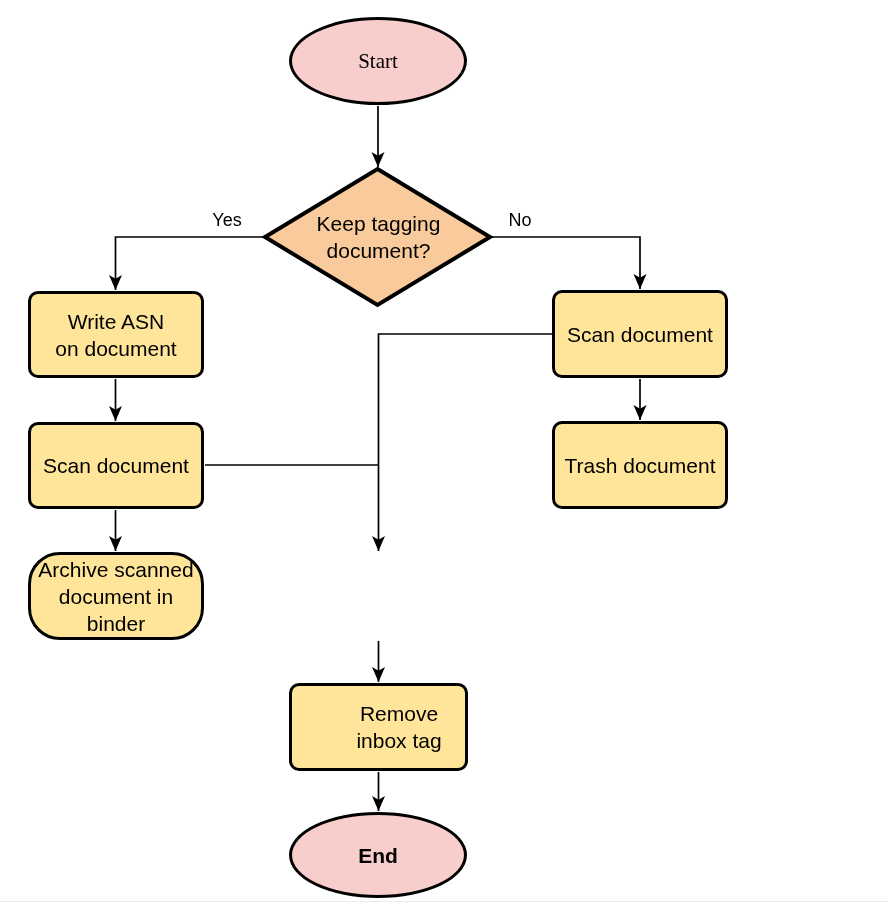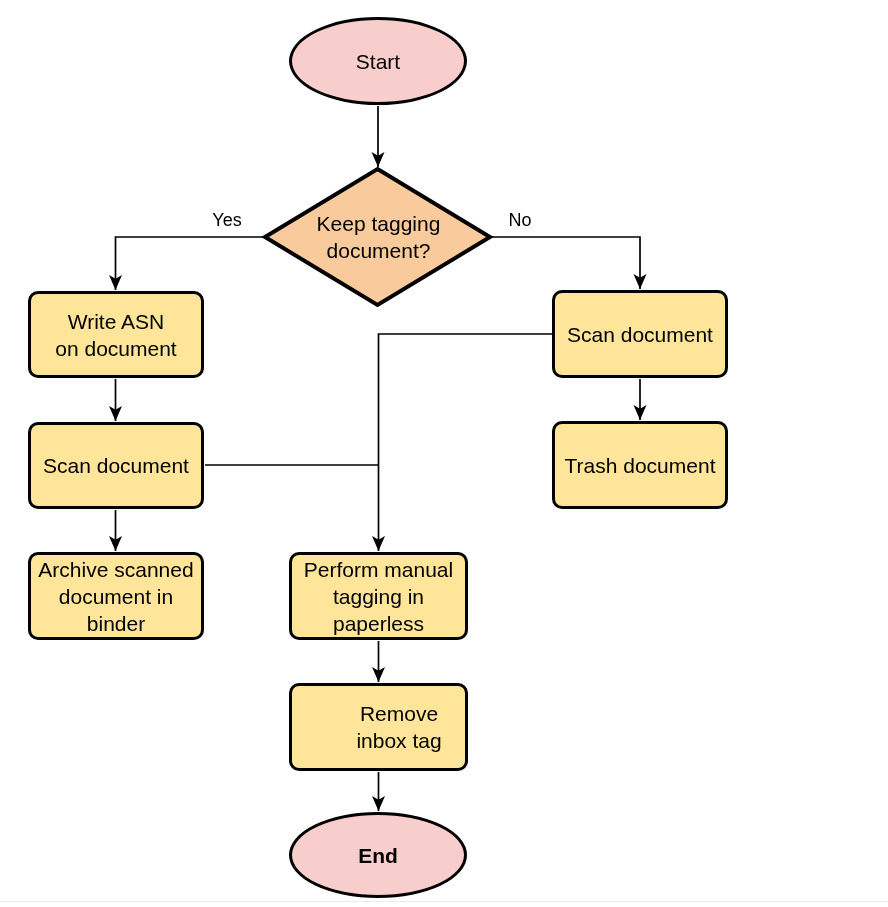--- a/index.html
+++ b/index.html
@@ -83,24 +83,24 @@
     white-space: pre-line;
   }
   .bottom-line {
     position: absolute;
     left: 0; top: 901px;
     width: 888px; height: 1px;
     background: var(--divider);
   }
 
   
-  .n-start        { left: 289px; top: 17px;  width: 178px; height: 88px; }
+  .n-start        { left: 289px; top: 17px;  width: 178px; height: 88px; font-family: Liberation Serif, serif; }
   .n-write-asn    { left: 28px;  top: 291px; width: 176px; height: 87px; }
   .n-scan-left    { left: 28px;  top: 422px; width: 176px; height: 87px; }
-  .n-archive      { left: 28px;  top: 552px; width: 176px; height: 88px; }
+  .n-archive      { left: 28px;  top: 552px; width: 176px; height: 88px; border-radius: 32px; }
   .n-scan-right   { left: 552px; top: 290px; width: 176px; height: 88px; }
   .n-trash        { left: 552px; top: 421px; width: 176px; height: 88px; }
   .n-tagging      { left: 289px; top: 552px; width: 179px; height: 88px; }
   .n-remove       { left: 289px; top: 683px; width: 179px; height: 88px; padding-left: 41px; }
   .n-end          { left: 289px; top: 812px; width: 178px; height: 86px; font-weight: bold; }
   .n-decision-label { left: 288px; top: 210px; width: 181px; height: 54px; }
   .l-yes          { left: 203px; top: 210px; width: 48px; }
   .l-no           { left: 496px; top: 210px; width: 48px; }
   .note           { left: 482px; top: 590px; width: 404px; }
 </style>
@@ -156,25 +156,20 @@
   </div>
 
   <div class="node process n-scan-right">
     <span>Scan document</span>
   </div>
 
   <div class="node process n-trash">
     <span>Trash document</span>
   </div>
 
-  <div class="node process n-tagging">
-    <span>Perform manual
-tagging in
-paperless</span>
-  </div>
 
 
   <div class="node process n-remove">
     <span>Remove
 inbox tag</span>
   </div>
 
   <div class="node terminal n-end">
     <span>End</span>
   </div>

